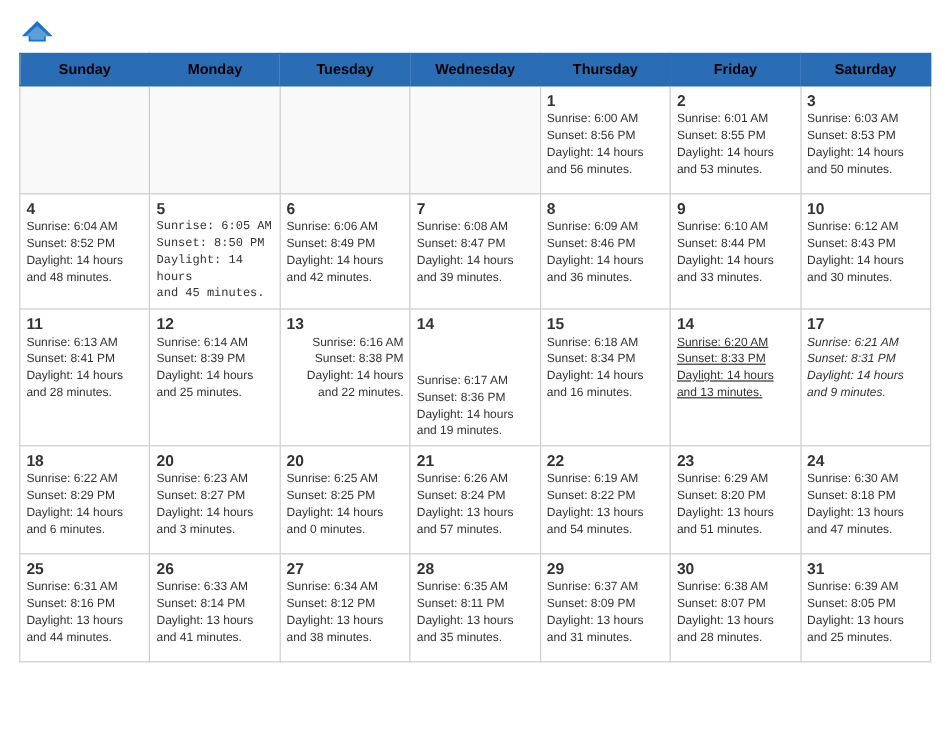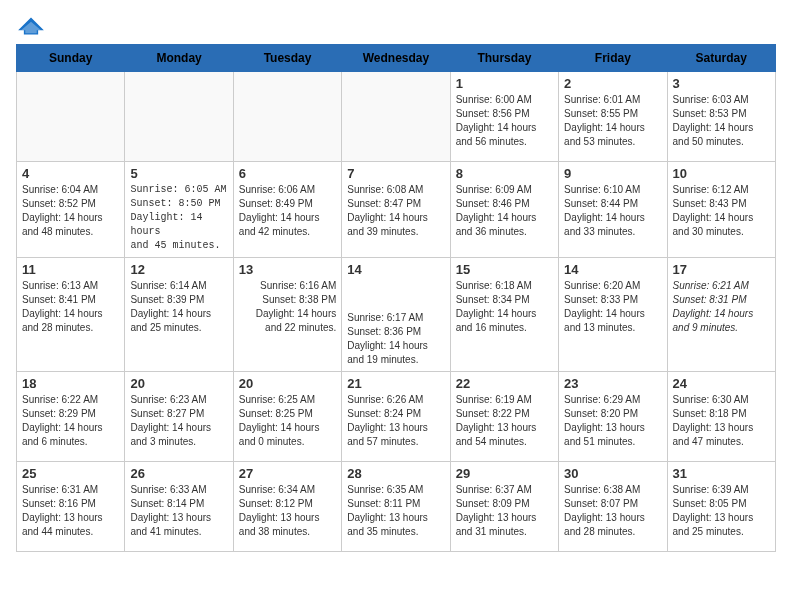--- a/index.html
+++ b/index.html
@@ -226,21 +226,21 @@
         </td>
         <td>
           <div class="day-number">15</div>
           <div class="day-info" style="white-space: pre-line;">Sunrise: 6:18 AM
 Sunset: 8:34 PM
 Daylight: 14 hours
 and 16 minutes.</div>
         </td>
         <td>
           <div class="day-number">14</div>
-          <div class="day-info" style="white-space: pre-line;">Sunrise: 6:20 AM
+          <div class="day-info" style="white-space: pre-line; text-decoration: underline;">Sunrise: 6:20 AM
 Sunset: 8:33 PM
 Daylight: 14 hours
 and 13 minutes.</div>
         </td>
         <td>
           <div class="day-number">17</div>
           <div class="day-info" style="white-space: pre-line; font-style: italic;">Sunrise: 6:21 AM
 Sunset: 8:31 PM
 Daylight: 14 hours
 and 9 minutes.</div>

